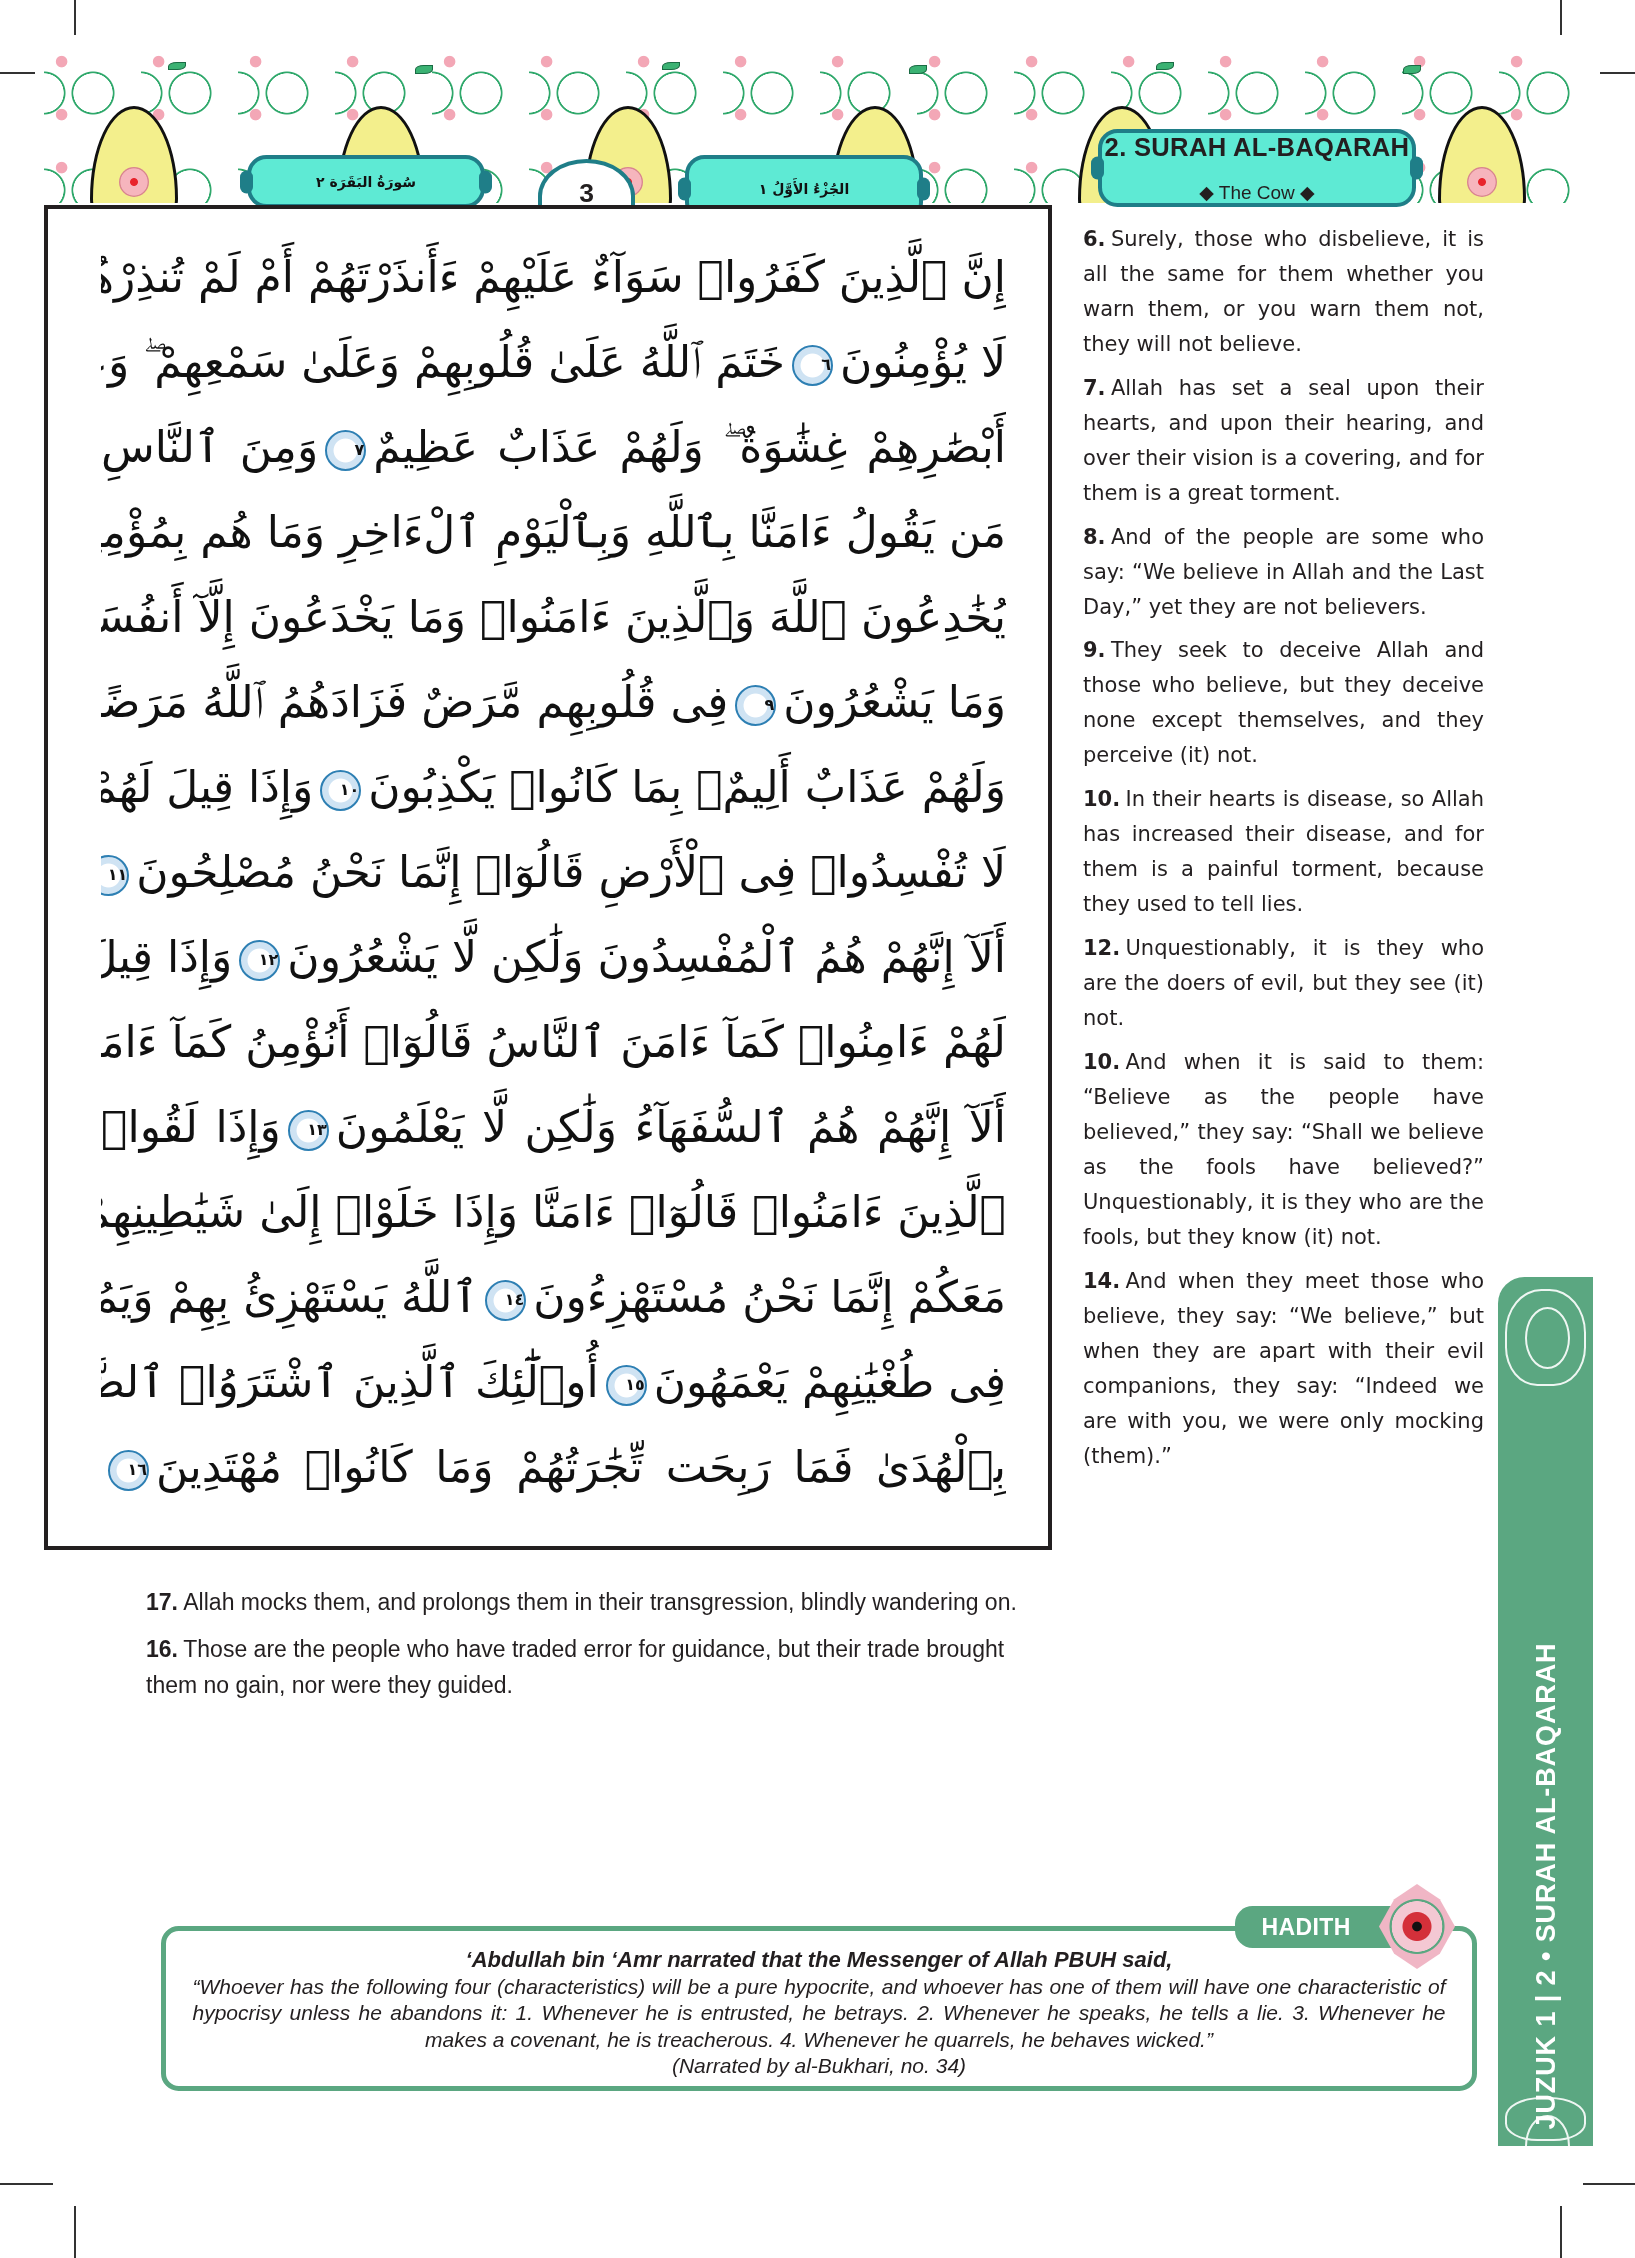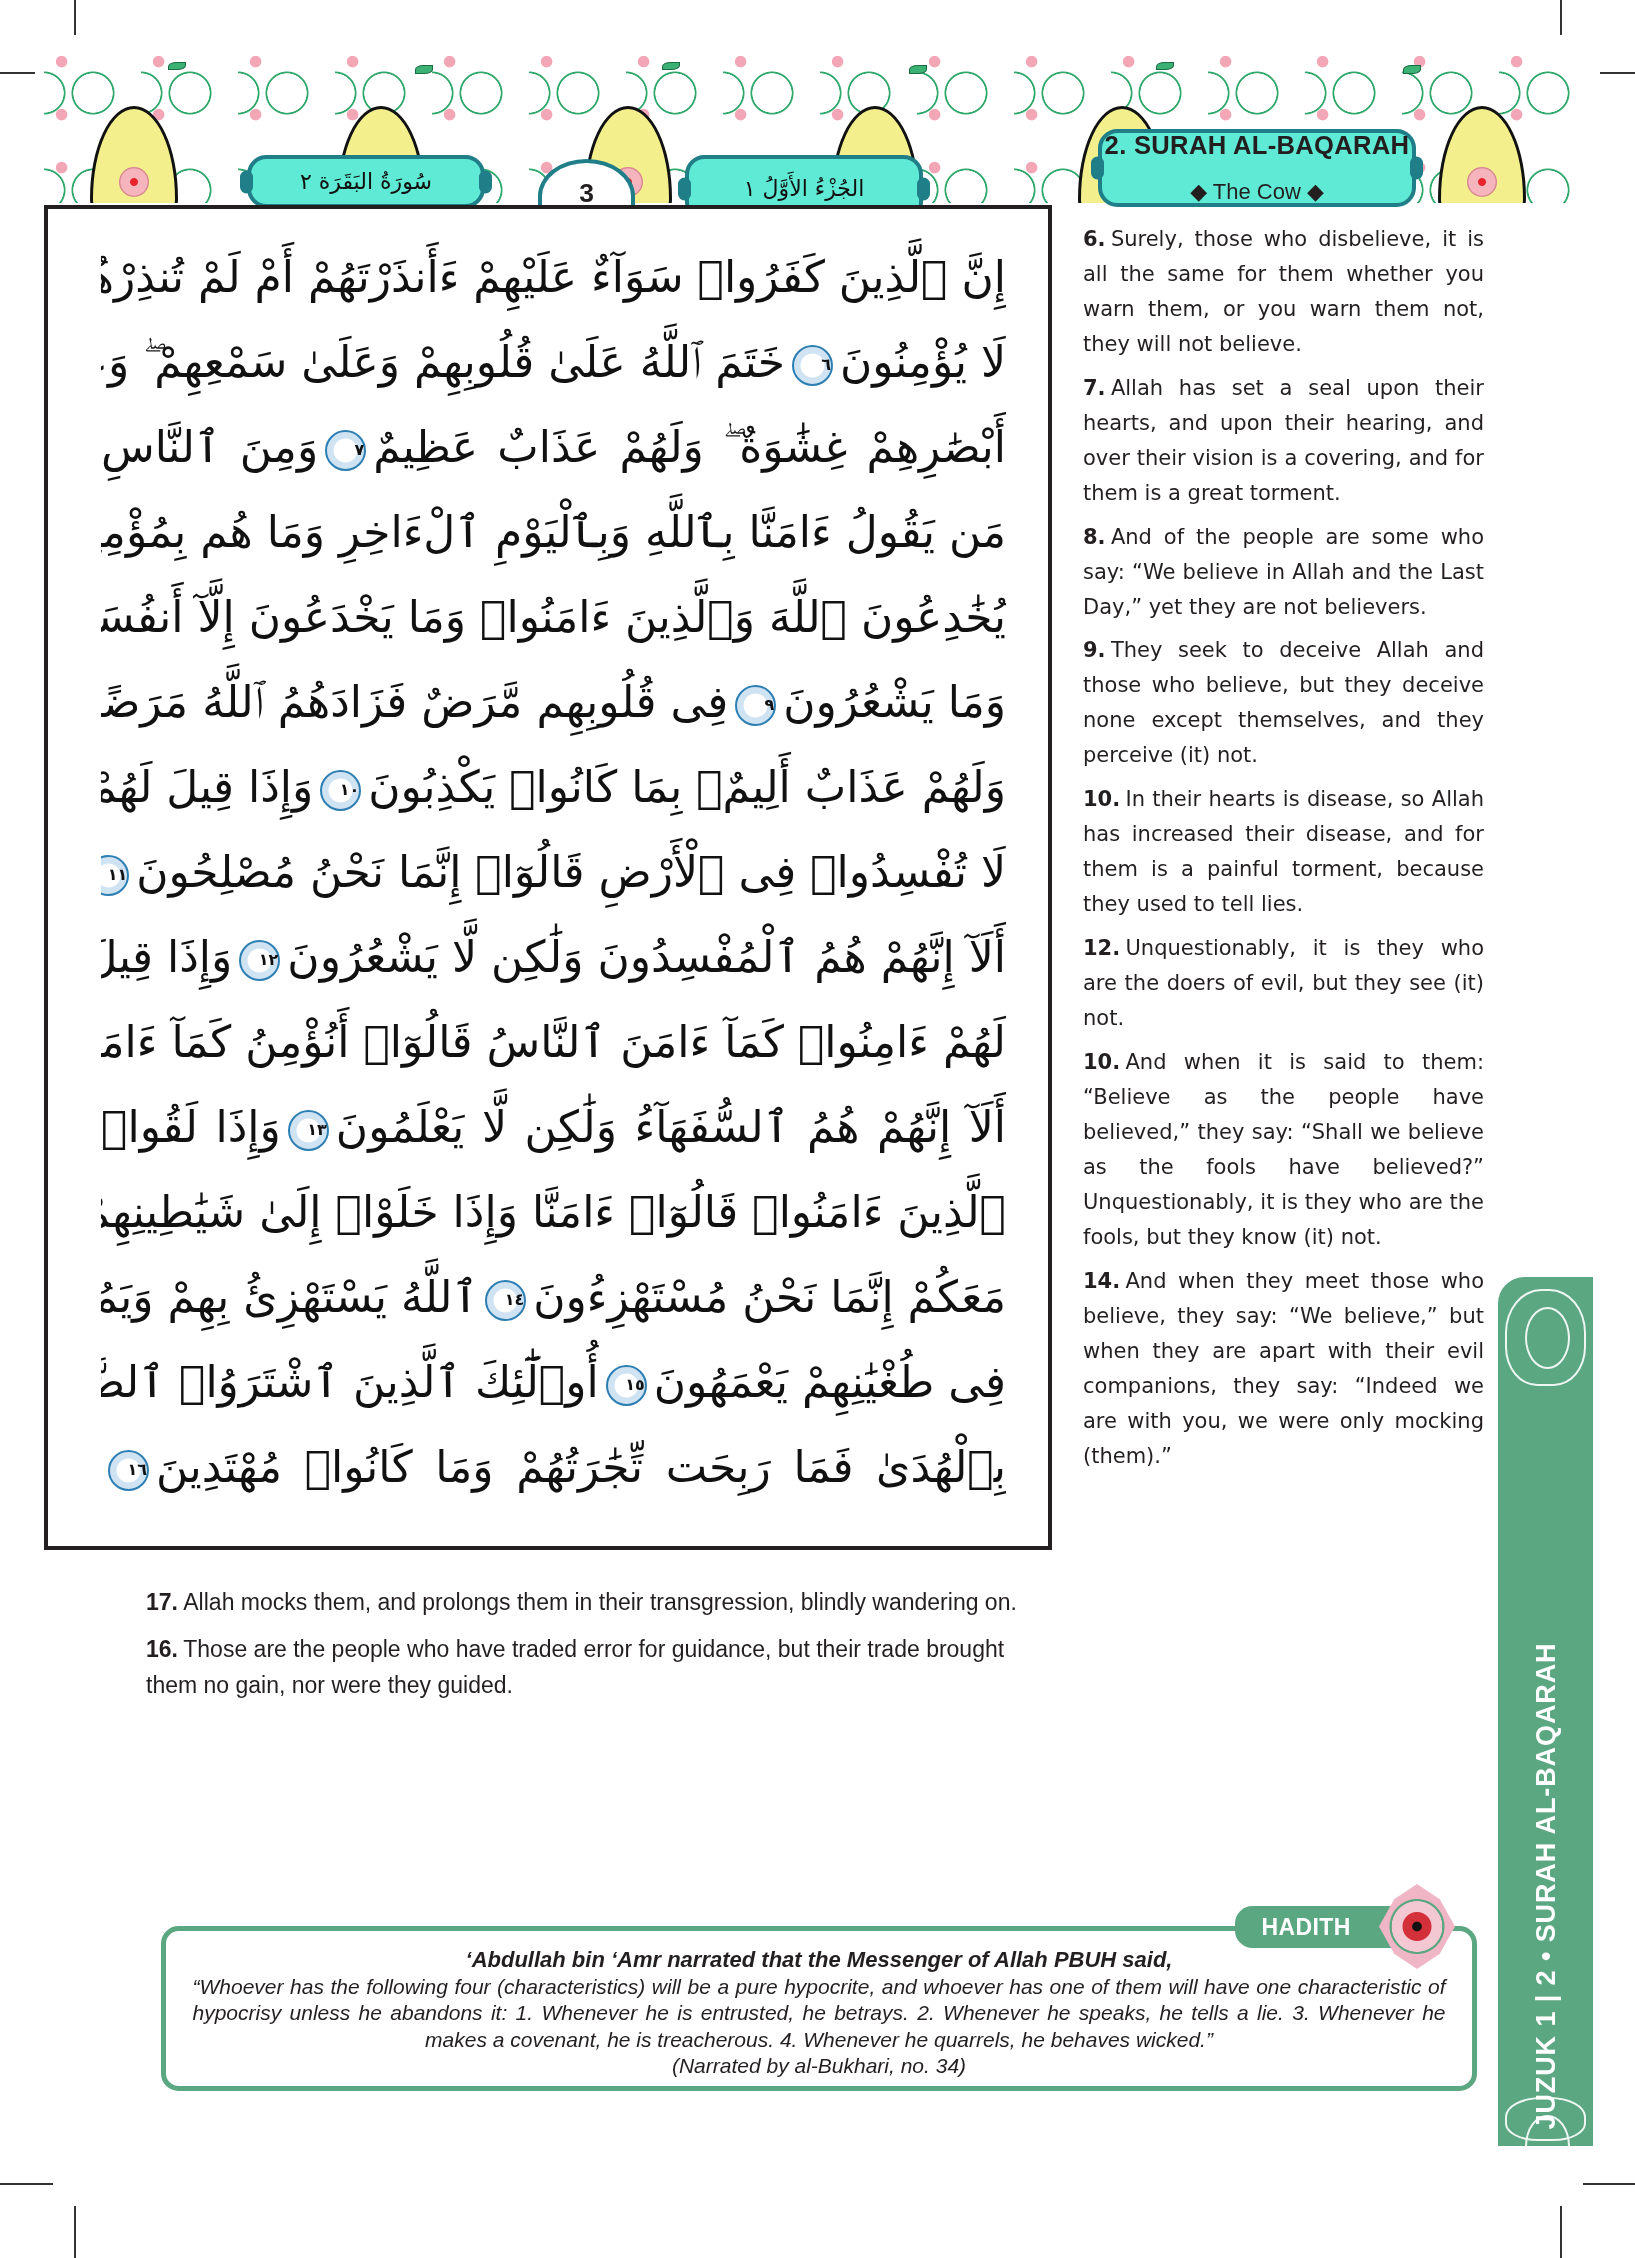--- a/index.html
+++ b/index.html
@@ -40,23 +40,23 @@
   .cartouche::before, .cartouche::after {
     content: ""; position: absolute; top: 50%; width: 12.4px; height: 23px; transform: translateY(-50%);
     background: #1f7e88; border-radius: 7px;
   }
   .cartouche::before { left: -10.6px; }
   .cartouche::after { right: -10.6px; }
 
   .c-surah-ar { left: 247px; top: 155px; width: 238px; height: 53px; }
   .c-juz-ar { left: 685px; top: 155px; width: 238px; height: 67px; }
   .c-title { left: 1098px; top: 129px; width: 318px; height: 78px; flex-direction: column; }
-  .arabic-label { font-family: "DejaVu Sans", sans-serif; font-size: 22px; font-weight: normal; direction: rtl; color: #111; }
+  .arabic-label { font-family: "DejaVu Sans", sans-serif; font-size: 14px; font-weight: bold; direction: rtl; color: #111; }
   .title-main { font-size: 25.6px; font-weight: bold; color: #231f20; letter-spacing: 0.3px; }
-  .title-sub { font-size: 22px; color: #231f20; margin-top: 19px; }
+  .title-sub { font-size: 19px; color: #231f20; margin-top: 19px; }
 
   .page-num-badge {
     position: absolute; left: 538px; top: 159px; width: 97px; height: 53px;
     background: #fff; border: 4.4px solid #1f7e88; border-bottom: none;
     border-radius: 50% 50% 0 0 / 70% 70% 0 0;
     display: flex; align-items: flex-end; justify-content: center; padding-bottom: 3.5px;
   }
   .page-num { font-size: 26.5px; font-weight: bold; color: #231f20; }
 
   

